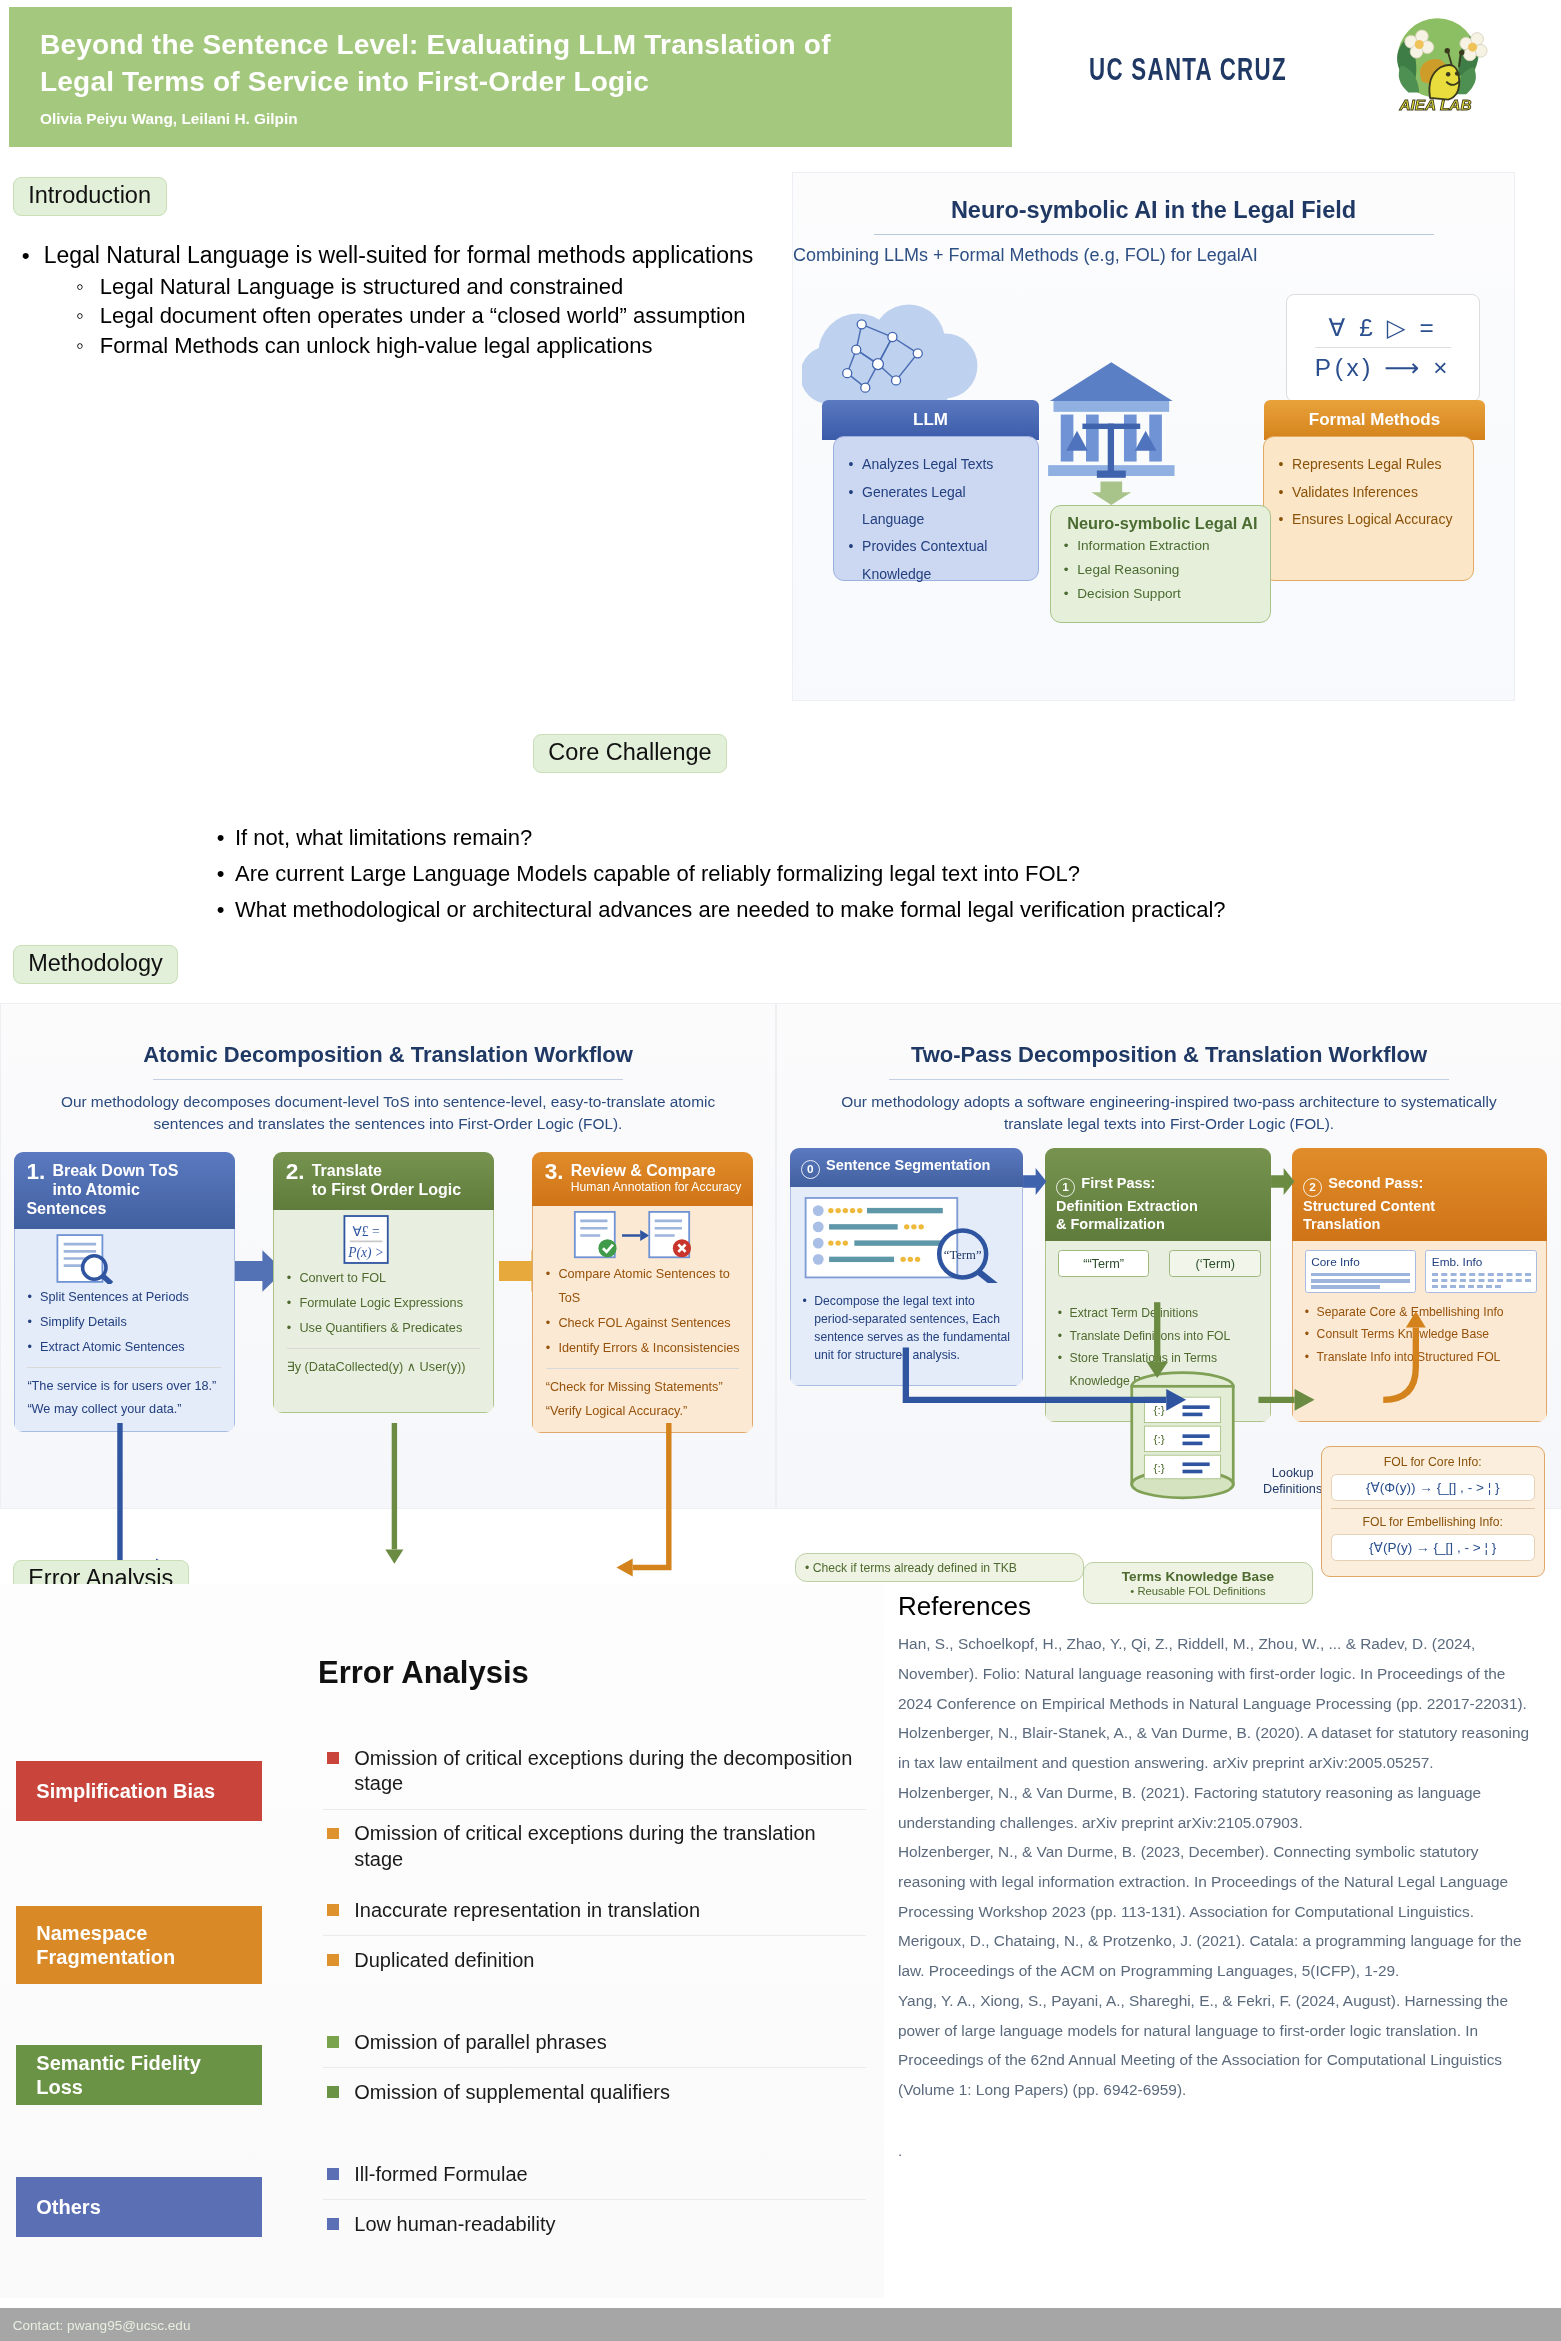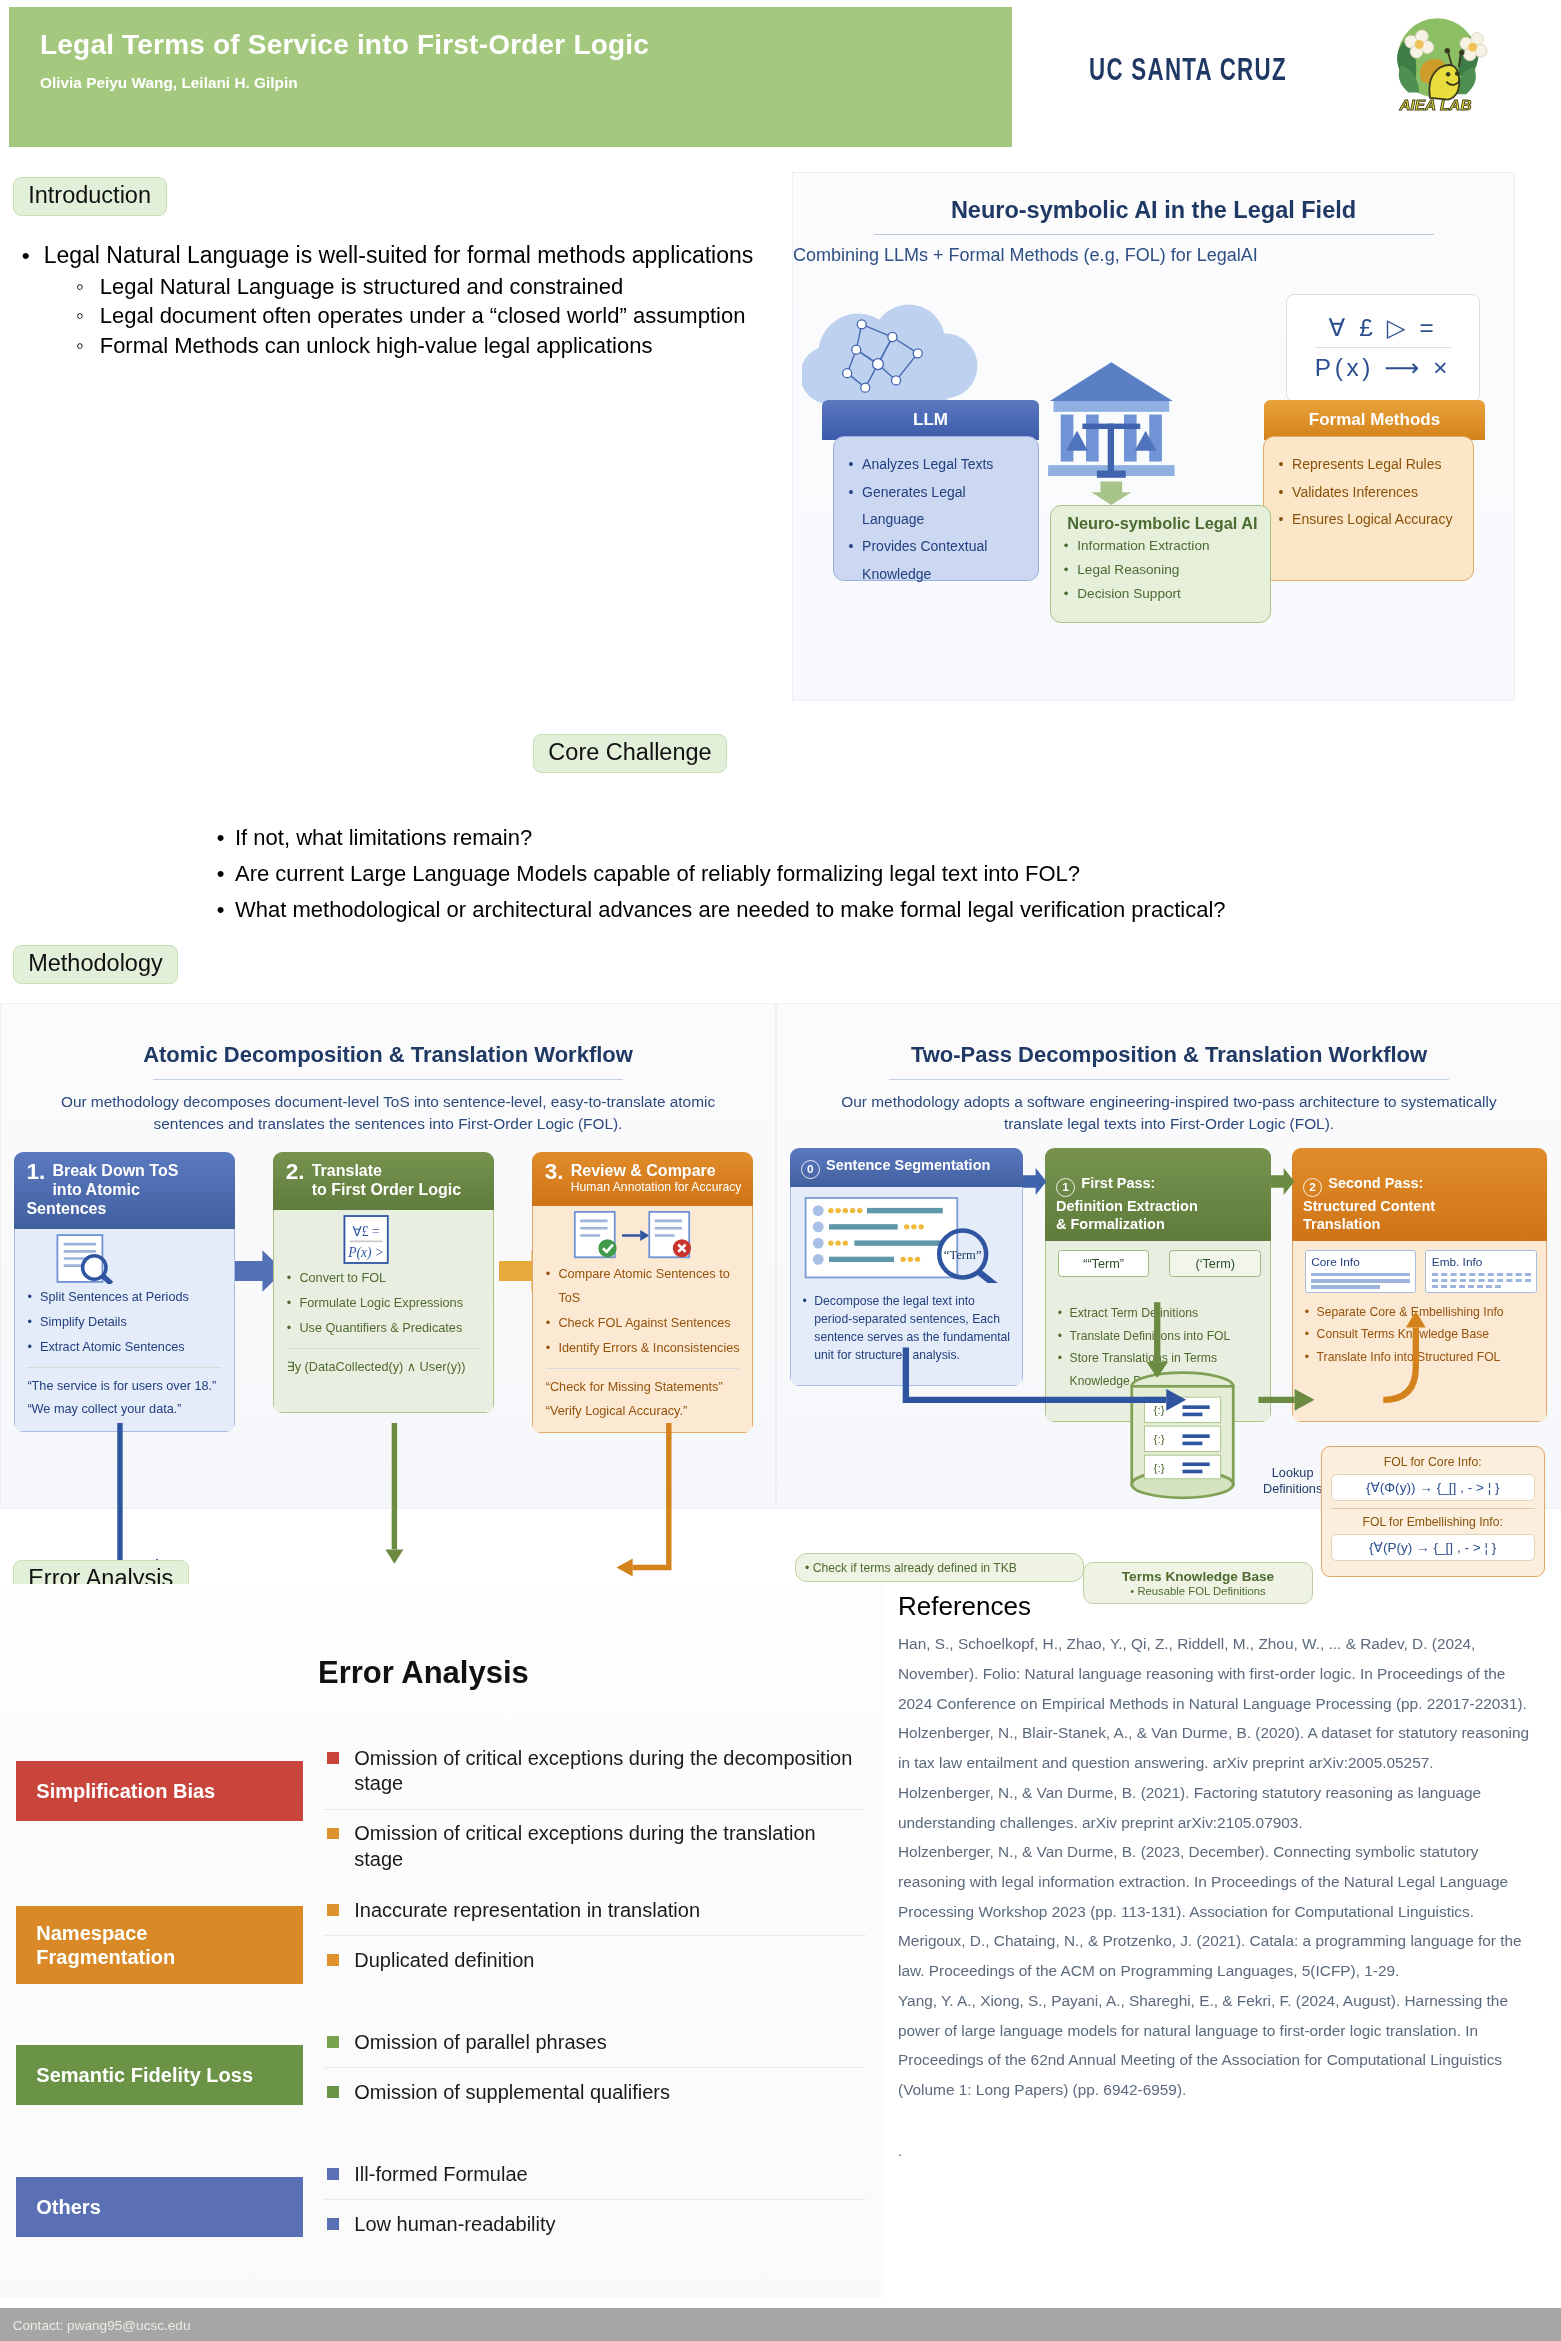--- a/index.html
+++ b/index.html
@@ -190,21 +190,21 @@
   
   .ea-pill { position: absolute; left: 12.7px; top: 1560px; }
   .ea-fig {
     position: absolute; left: 0; top: 1584px; width: 884px; height: 714px;
     background: linear-gradient(180deg,#fdfdfd 0%,#fafafa 100%);
   }
   .ea-title { position: absolute; left: 318px; top: 71px; font-size: 31px; color: #111; font-weight: bold; }
   .ea-grid { position: absolute; left: 16.3px; top: 150px; width: 850px; }
   .ea-row { position: relative; }
   .ea-cat {
-    position: absolute; left: 0; width: 287px; color: #fff;
+    position: absolute; left: 0; width: 246px; color: #fff;
     font-size: 20px; font-weight: bold; padding: 12.7px 20px; line-height: 1.22;
     display: flex; align-items: center;
   }
   .ea-items { margin-left: 307px; }
   .ea-item { position: relative; padding: 11.8px 0 11.8px 31px; font-size: 20px; color: #1a1a1a; line-height: 1.28; }
   .ea-sq { position: absolute; left: 3.6px; top: 18px; width: 11.8px; height: 11.8px; }
   .ea-sep { height: 0.9px; background: #ebebeb; }
 
   
   .refs { position: absolute; left: 898px; top: 1591px; width: 633px; }
@@ -216,20 +216,21 @@
     position: absolute; left: 0; bottom: 0; width: 1562px; height: 34px;
     background: #a6a6a6; display: flex; align-items: center; padding-left: 12.7px;
   }
   .footer-txt { color: #e7efe0; font-size: 13.6px; }
 </style>
 </head>
 <body>
 
 <div class="header">
   <div class="title-band">
+    <div class="title-line">Beyond the Sentence Level: Evaluating LLM Translation of</div>
     <div class="title-line">Legal Terms of Service into First-Order Logic</div>
     <div class="authors">Olivia Peiyu Wang, Leilani H. Gilpin</div>
   </div>
   <div class="ucsc-wordmark">UC SANTA CRUZ</div>
   <div class="aiea-logo">
     <svg viewBox="0 0 140 115" width="127" height="104">
       <ellipse cx="72" cy="52" rx="44" ry="44" fill="#8cbf63"></ellipse>
       <path d="M34 72 Q20 50 36 32 Q52 46 48 74 Z" fill="#3f7d46"></path>
       <path d="M110 70 Q126 46 108 28 Q92 44 96 72 Z" fill="#3f7d46"></path>
       <path d="M40 90 Q24 76 32 60 Q50 66 52 90 Z" fill="#4e8f52"></path>

